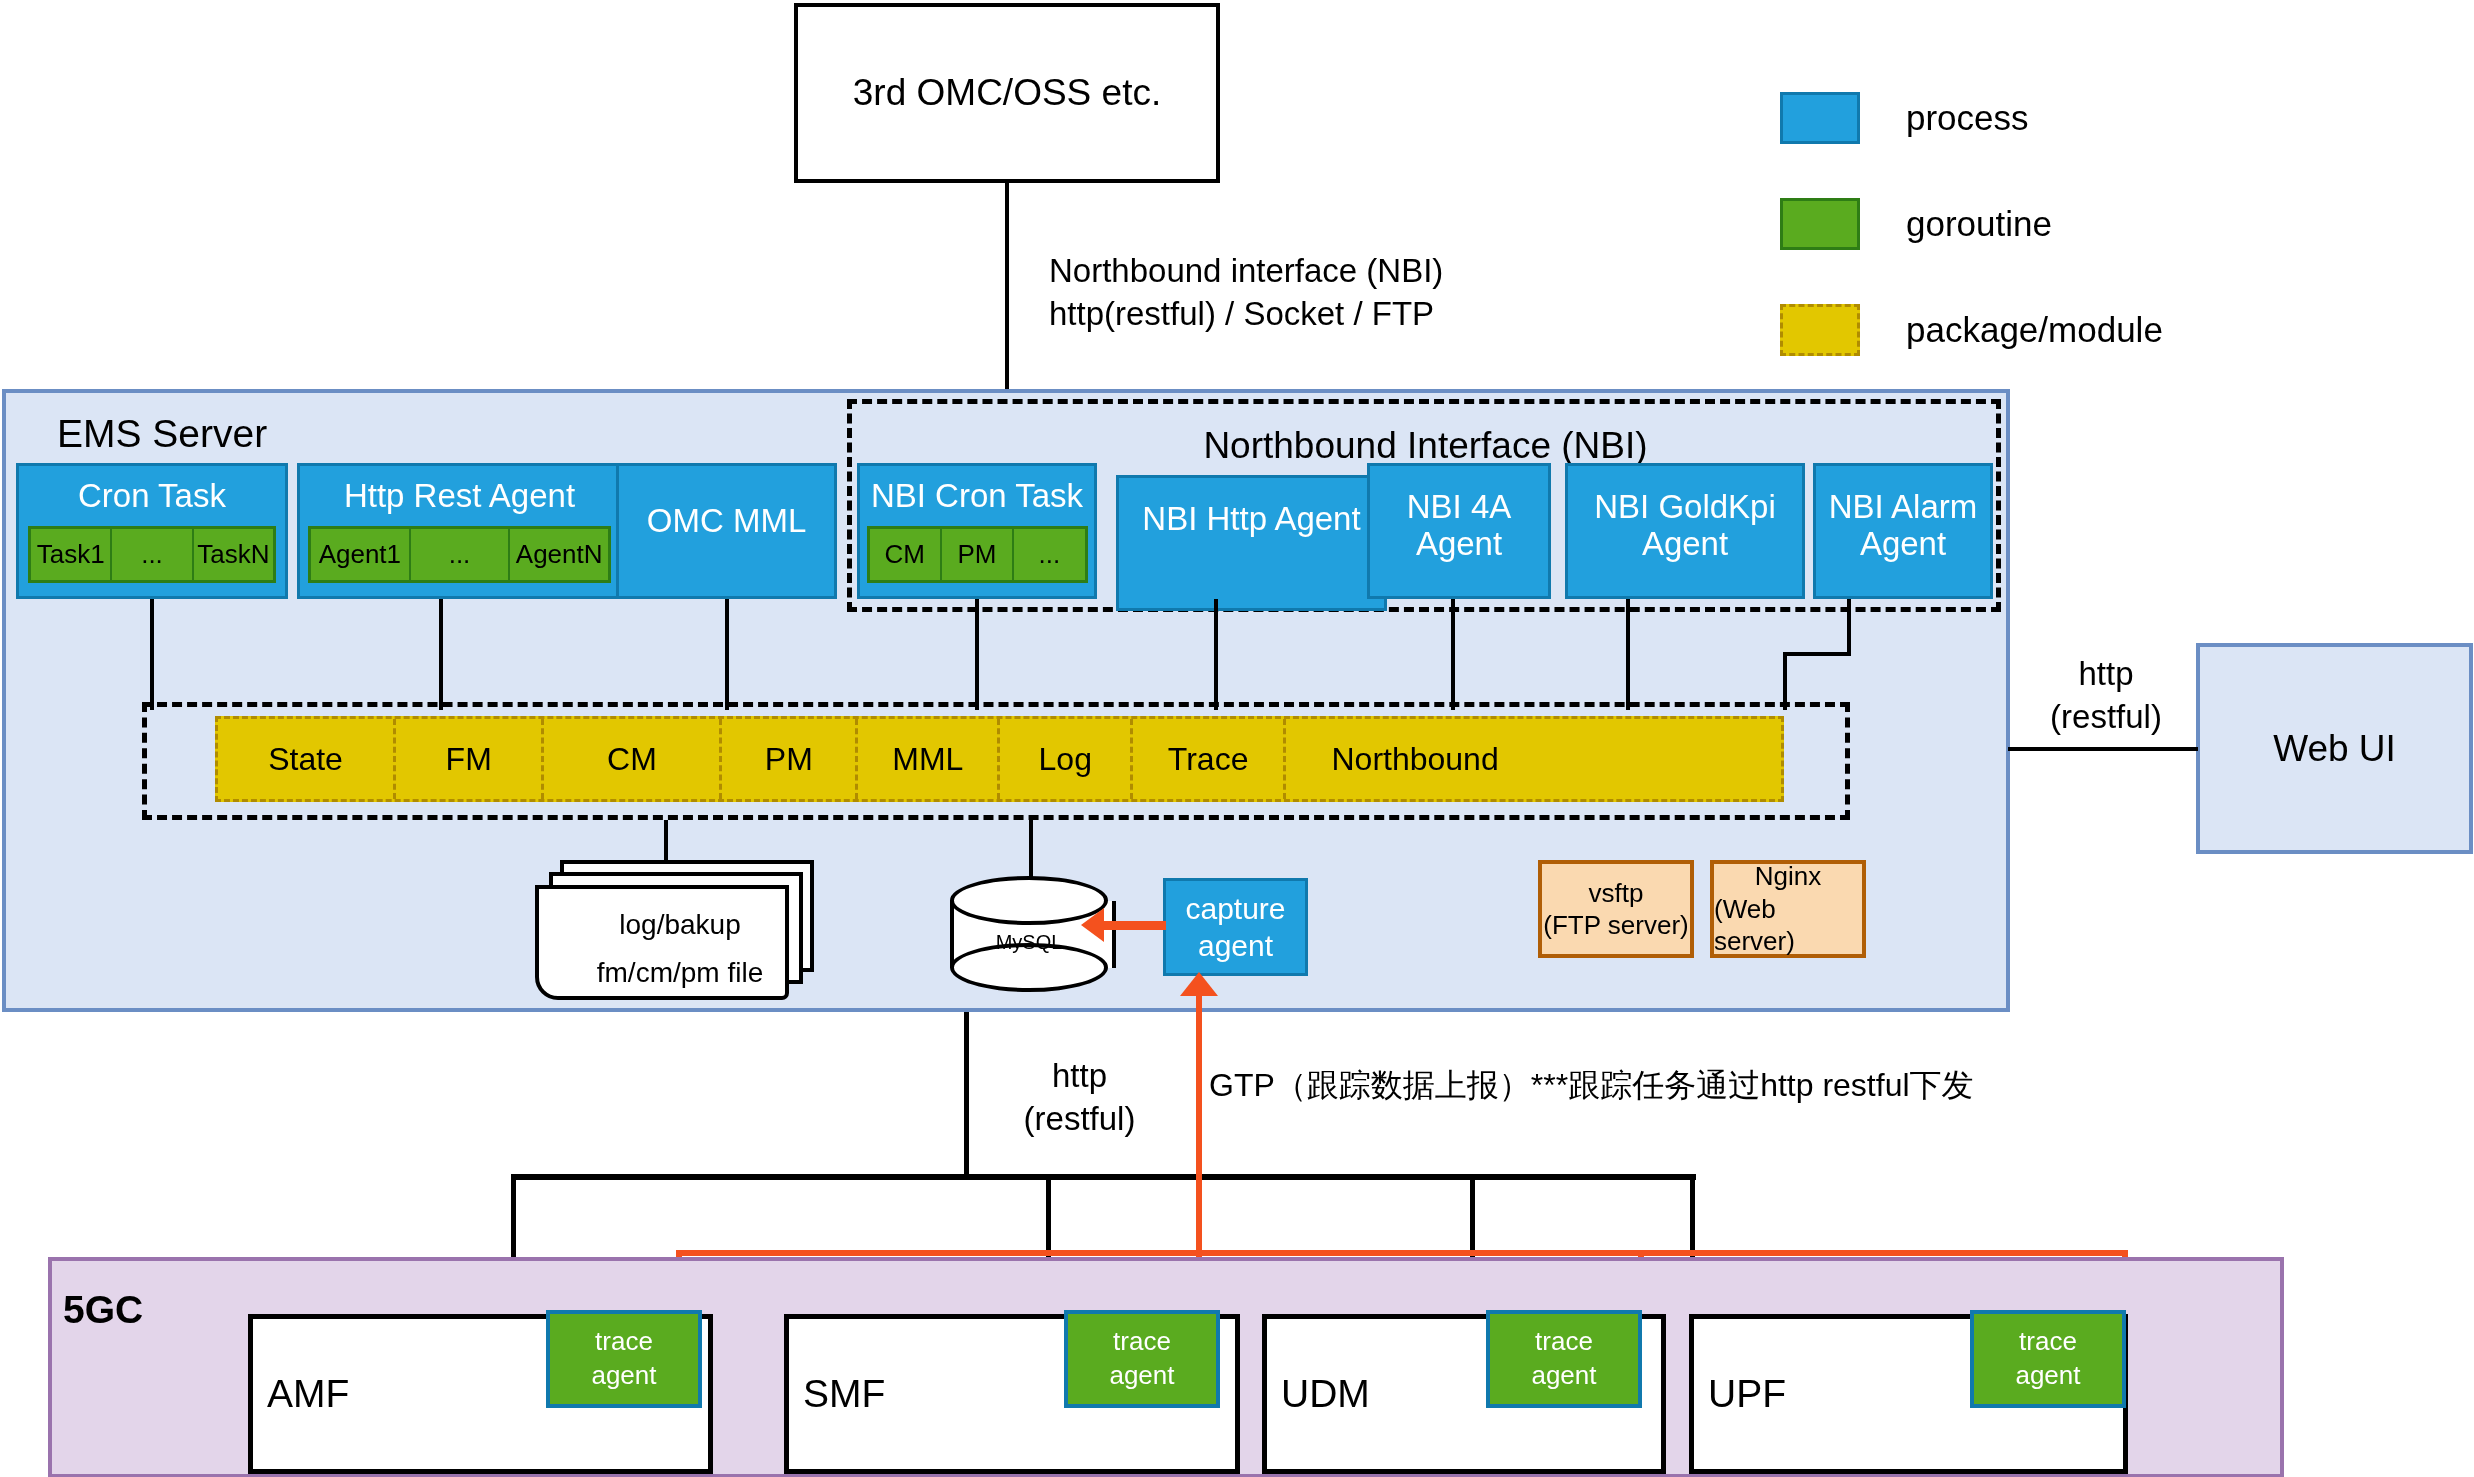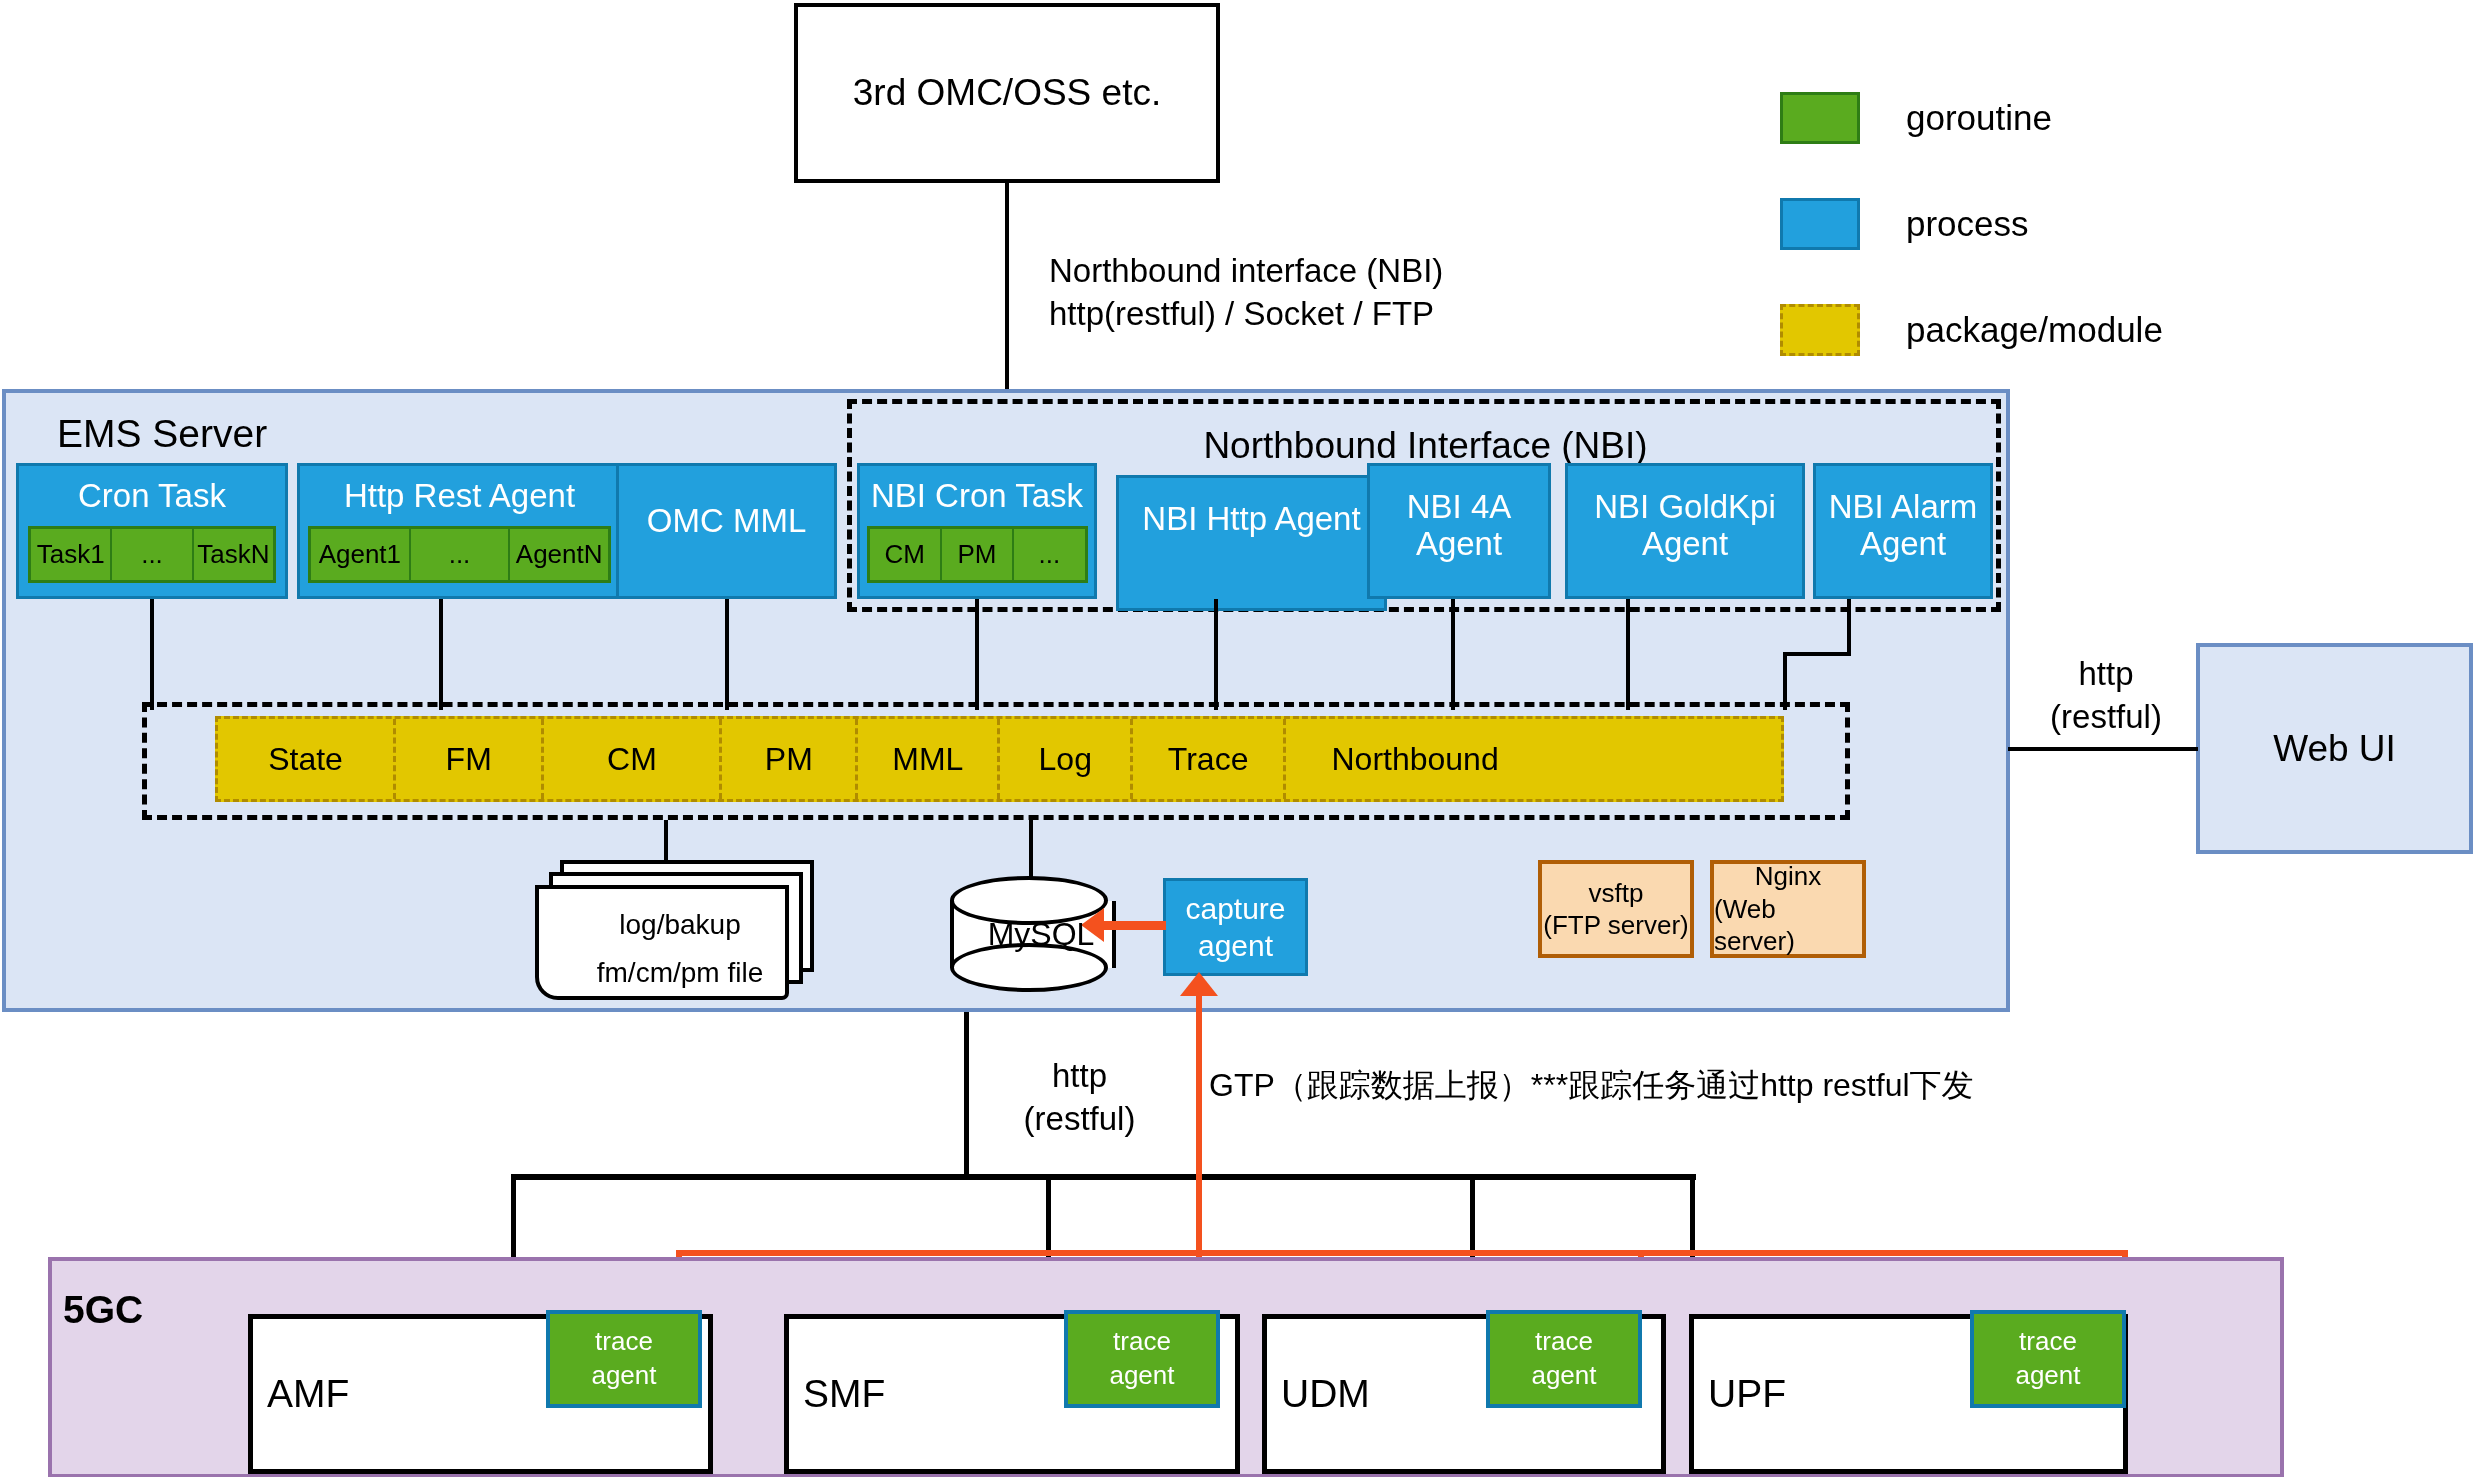--- a/index.html
+++ b/index.html
@@ -70,22 +70,22 @@
   .note-cn{font-size:32px;}
 
   
   .cyl{position:absolute;}
   .cyl .body{position:absolute;left:0;top:24.6px;width:100%;height:calc(100% - 49px);
              background:#fff;border-left:4.4px solid #000;border-right:4.4px solid #000;}
   .cyl .top{position:absolute;left:0;top:0;width:100%;height:49px;border-radius:50%;
             background:#fff;border:4.4px solid #000;box-sizing:border-box;}
   .cyl .bot{position:absolute;left:0;bottom:0;width:100%;height:49px;border-radius:50%;
             background:#fff;border:4.4px solid #000;box-sizing:border-box;}
-  .cyl .cap-txt{position:absolute;left:0;top:0;width:100%;height:100%;
-                display:flex;align-items:center;justify-content:center;font-size:32px;z-index:3;padding-left:12px;}
+  .cyl .cap-txt{position:absolute;left:0;top:8px;width:100%;height:100%;
+                display:flex;align-items:center;justify-content:center;font-size:20px;z-index:3;}
 
   
   .docs .sheet{position:absolute;background:#fff;border:4.4px solid #000;}
   .doctxt{position:absolute;left:0;width:100%;text-align:center;font-size:28px;}
 </style>
 </head>
 <body>
 
 <div class="abs extbox ctr" style="left:794px;top:2.6px;width:426px;height:180px;font-size:37px;">
   <span>3rd OMC/OSS etc.</span>
@@ -93,26 +93,26 @@
 
 <div class="abs ln" style="left:1005px;top:183px;width:4.4px;height:211px;"></div>
 
 <div class="abs note" style="left:1049px;top:250px;width:614px;">
   <div>Northbound interface (NBI)</div>
   <div>http(restful) / Socket / FTP</div>
 </div>
 
 <div class="abs" style="left:1780px;top:92px;">
   <div style="display:flex;align-items:center;margin-bottom:54px;">
+    <div class="lg-sw lg-proc"></div>
+    <span class="lg-txt" style="margin-left:46px;">process</span>
+  </div>
+  <div style="display:flex;align-items:center;margin-bottom:54px;">
     <div class="lg-sw lg-go"></div>
     <span class="lg-txt" style="margin-left:46px;">goroutine</span>
-  </div>
-  <div style="display:flex;align-items:center;margin-bottom:54px;">
-    <div class="lg-sw lg-proc"></div>
-    <span class="lg-txt" style="margin-left:46px;">process</span>
   </div>
   <div style="display:flex;align-items:center;">
     <div class="lg-sw lg-pkg"></div>
     <span class="lg-txt" style="margin-left:46px;">package/module</span>
   </div>
 </div>
 
 <div class="abs ems-panel" style="left:1.8px;top:389px;width:2008px;height:623px;"></div>
 
 <div class="abs ems-label" style="left:21px;top:412px;">EMS Server</div>

